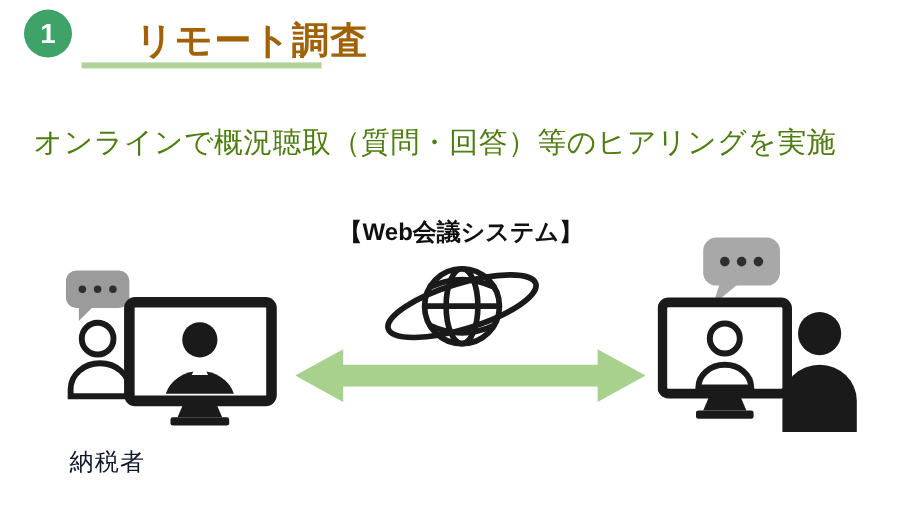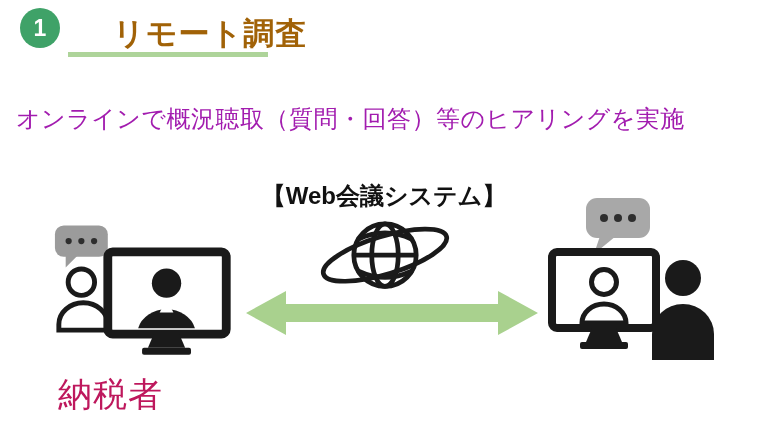--- a/index.html
+++ b/index.html
@@ -28,45 +28,45 @@
     margin-left: 41px;
   }
   .title-underline {
     position: absolute; left: 68px; top: 52px;
     width: 200px; height: 5px;
     background: var(--underline-green);
   }
 
   
   .description {
-    position: absolute; left: 16px; top: 103px;
-    font-size: 24px; color: #a21caf; letter-spacing: 0.5px;
+    position: absolute; left: 28px; top: 103px;
+    font-size: 24px; color: #4d7c0f; letter-spacing: 0.5px;
     white-space: nowrap;
   }
 
   
   .system-label {
     position: absolute; left: 50%; top: 180px;
     transform: translateX(-50%);
-    font-size: 24px; font-weight: bold; color: #111;
+    font-size: 20px; font-weight: bold; color: #111;
     white-space: nowrap;
   }
   .globe-wrap { position: absolute; left: 312px; top: 206px; width: 146px; height: 104px; }
 
   
   .arrow-wrap { position: absolute; left: 246px; top: 290px; width: 292px; height: 46px; }
   .arrow-shape { fill: var(--arrow-green); }
 
   
   .left-figure  { position: absolute; left: 52px;  top: 222px; width: 186px; height: 138px; }
   .right-figure { position: absolute; left: 548px; top: 196px; width: 168px; height: 172px; }
 
   .figure-label {
     position: absolute;
-    font-size: 34px; color: #be185d; letter-spacing: 1px;
+    font-size: 20px; color: #0f172a; letter-spacing: 1px;
     white-space: nowrap;
   }
   .label-left  { left: 58px;  top: 372px; }
   .label-right { left: 638px; top: 364px; }
 
   
   .bubble  { fill: var(--bubble-gray); }
   .bubble2 { fill: var(--bubble-gray-2); }
   .dot     { fill: var(--dot-gray); }
   .solid   { fill: var(--ink); }

